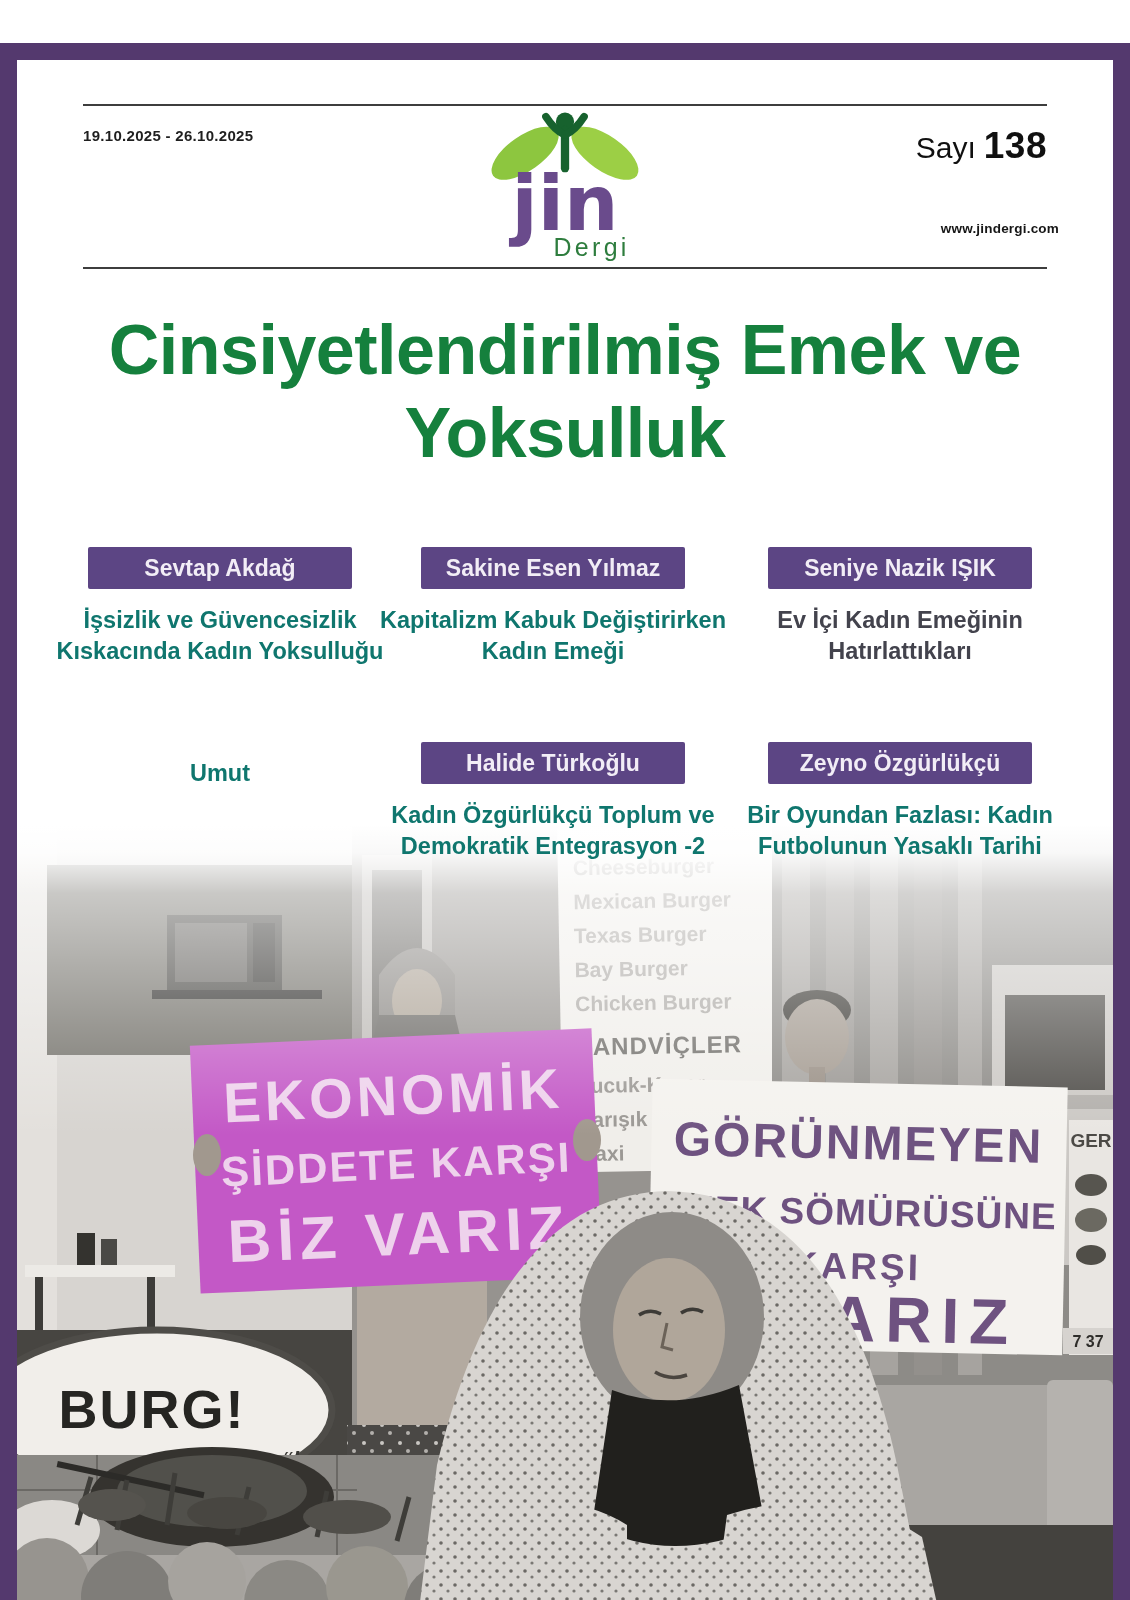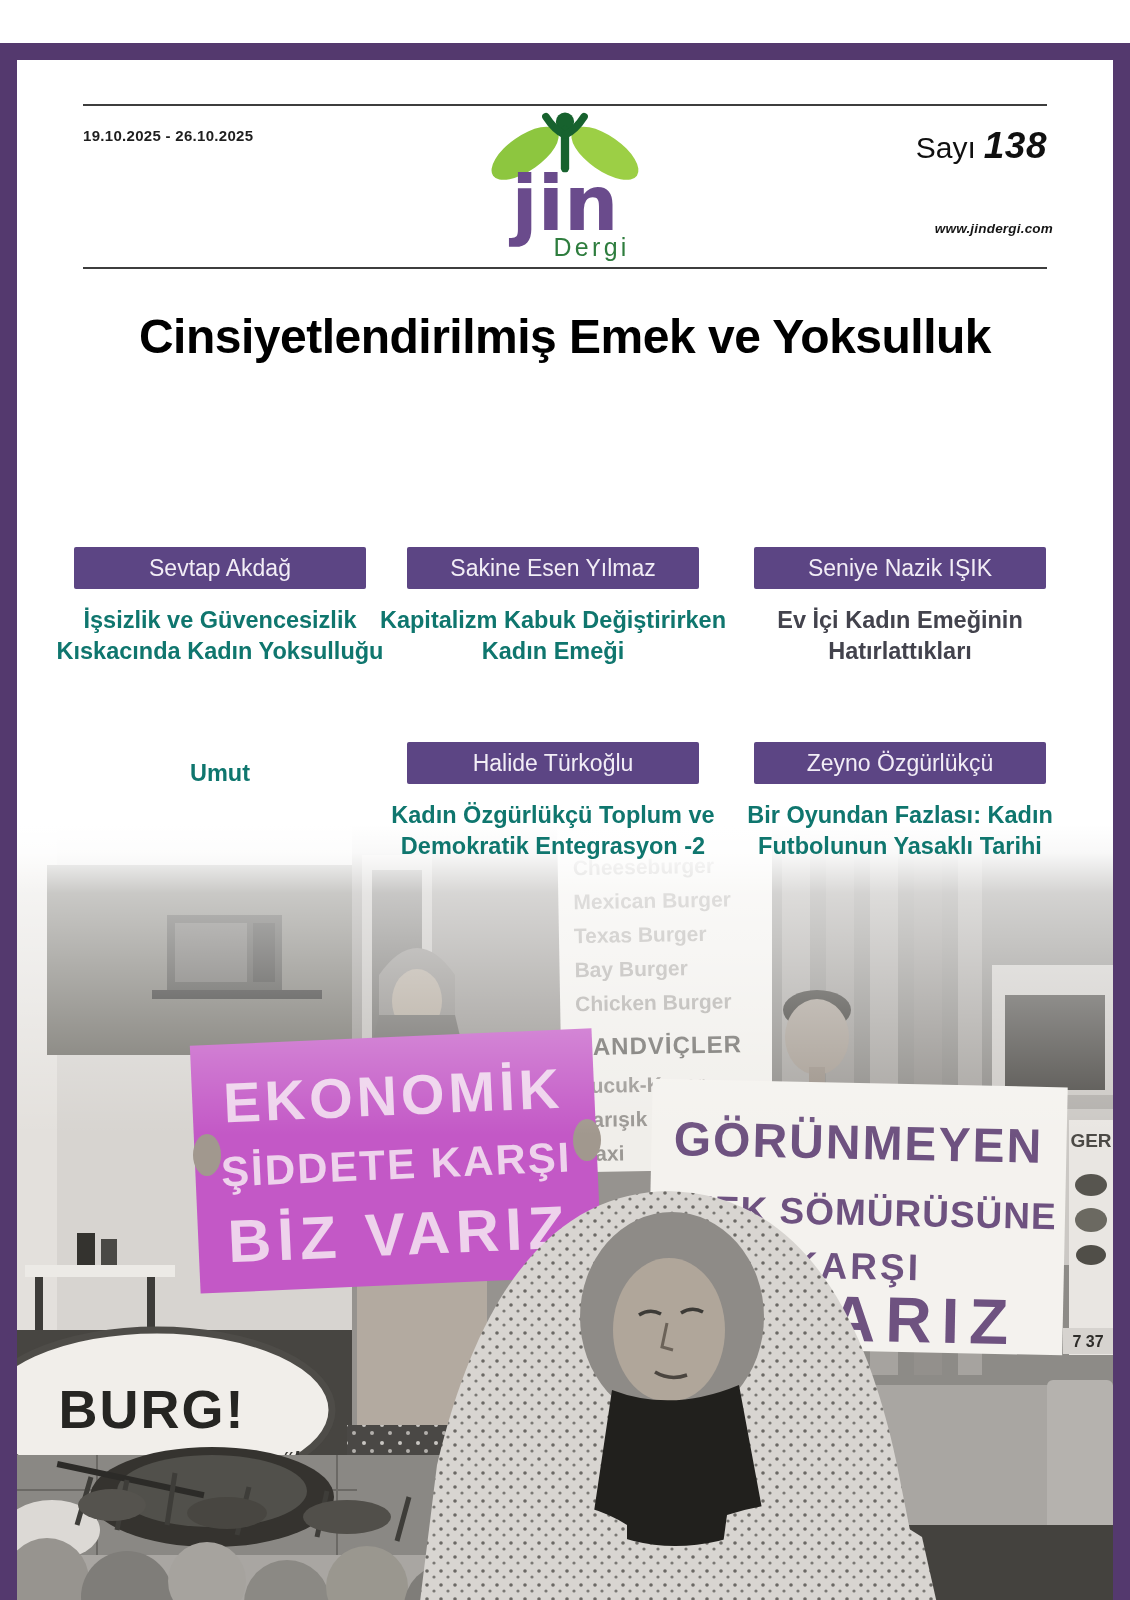--- a/index.html
+++ b/index.html
@@ -5,27 +5,27 @@
   html,body{margin:0;padding:0;background:#ffffff;}
   .page{position:relative;width:1130px;height:1600px;background:#ffffff;overflow:hidden;
         font-family:"Liberation Sans",sans-serif;margin-top:43px;}
   .frame{position:absolute;inset:0;border:17px solid #54396e;pointer-events:none;z-index:60;}
   .rule{position:absolute;left:83px;width:964px;height:2px;background:#3d3d3d;z-index:5;}
   .rule-top{top:61px;}
   .rule-bottom{top:224px;}
   .date{position:absolute;left:83px;top:84px;font-size:15px;font-weight:700;color:#1f1f1f;letter-spacing:.3px;}
   .logo{position:absolute;left:50%;top:62px;transform:translateX(-50%);}
   .issue{position:absolute;right:83px;top:82px;font-size:30px;color:#101010;}
-  .issue .num{font-size:37px;font-weight:800;letter-spacing:.5px;margin-left:8px;font-style:italic;}
-  .site{position:absolute;right:77px;top:178px;font-size:13.5px;font-weight:700;color:#161616;letter-spacing:.2px;font-style:italic;}
+  .issue .num{font-size:37px;font-weight:800;letter-spacing:.5px;margin-left:8px;}
+  .site{position:absolute;right:71px;top:178px;font-size:13.5px;font-weight:700;color:#161616;letter-spacing:.2px;}
   .title{position:absolute;left:55px;right:55px;top:266px;margin:0;text-align:center;
-         font-size:48px;line-height:1.18;font-weight:700;color:#000000;letter-spacing:-.5px;}
+         font-size:70px;line-height:1.18;font-weight:700;color:#15803d;letter-spacing:-.5px;}
   .cell{position:absolute;width:372px;text-align:center;z-index:10;}
-  .badge{width:292px;margin:0 auto;height:42px;line-height:42px;background:#5c4584;color:#f2edf6;
-         font-size:23px;font-weight:400;border-radius:2px;}
+  .badge{width:264px;margin:0 auto;height:42px;line-height:42px;background:#5c4584;color:#f2edf6;
+         font-size:23px;font-weight:700;border-radius:2px;}
   .article{margin-top:16px;font-size:23.5px;font-weight:700;color:#0f766e;line-height:1.32;}
   .c3r1 .article{color:#43434d;}
   .c1r1{left:34px;top:504px;}  .c2r1{left:367px;top:504px;}  .c3r1{left:714px;top:504px;}
   .c1r2{left:34px;top:699px;}  .c2r2{left:367px;top:699px;}  .c3r2{left:714px;top:699px;}
   .photo{position:absolute;left:17px;top:782px;width:1096px;height:801px;background:#a9a6a2;z-index:1;}
   .photo svg{display:block;width:100%;height:100%;font-family:"Liberation Sans",sans-serif;font-weight:700;}
   .photo-fade{position:absolute;left:0;top:0;width:100%;height:310px;pointer-events:none;
        background:linear-gradient(180deg,#ffffff 0%,rgba(255,255,255,.94) 9%,rgba(255,255,255,.62) 22%,rgba(255,255,255,0) 100%);}
 </style>
 </head>

